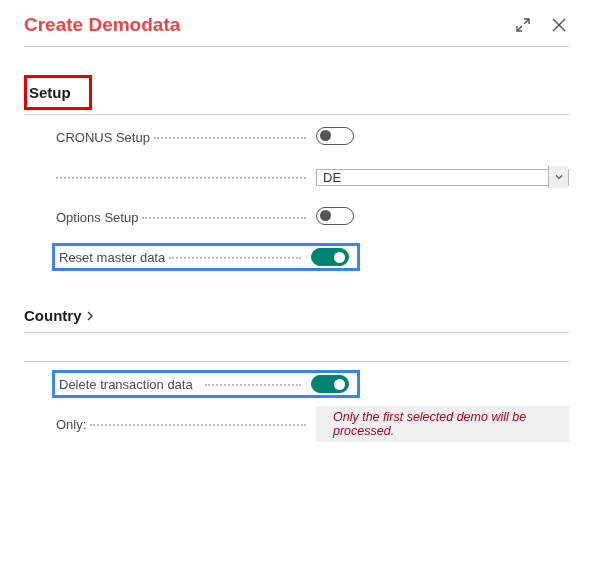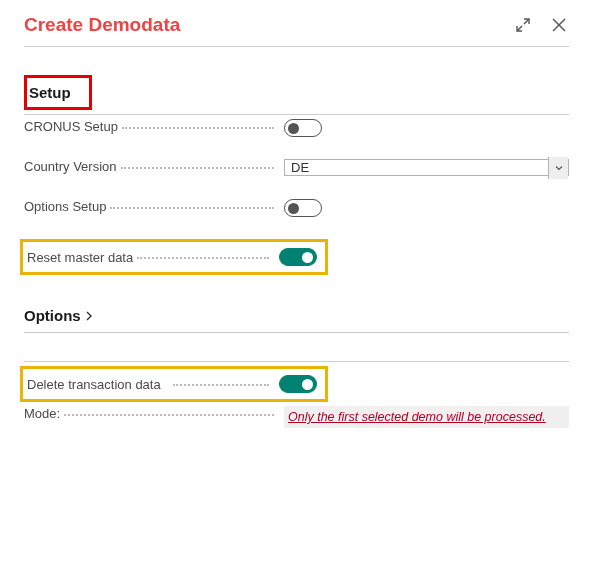--- a/index.html
+++ b/index.html
@@ -60,23 +60,24 @@
     margin-top: 4px;
   }
   .highlight {
     border: 3px solid #e30000;
     display: inline-block;
     padding: 2px 14px 2px 2px;
   }
 
   .row {
     display: flex;
-    align-items: flex-start;
+    align-items: center;
     height: 36px;
     margin-top: 4px;
+    margin-left: 32px;
   }
   .row-label-wrap {
     flex: 0 0 260px;
     display: flex;
     align-items: center;
     overflow: hidden;
     color: #4a4a4a;
   }
   .row-label {
     white-space: nowrap;
@@ -144,35 +145,34 @@
     width: 20px;
     height: 22px;
     border-left: 1px solid #b3b3b3;
     background: #eee;
     display: flex;
     align-items: center;
     justify-content: center;
   }
 
   .row-highlight {
-    border: 3px solid #eab308;
+    border: 3px solid #3b82f6;
     padding: 0 8px 0 4px;
     margin-left: -4px;
     display: inline-flex;
     align-items: center;
-    height: 36px;
+    height: 28px;
   }
 
   .note-box {
     background: #f0f0f0;
     color: #b00020;
     font-style: italic;
-    padding: 4px 4px;
+    padding: 4px 17px;
     font-size: 12.5px;
-    text-decoration: underline;
   }
 
   .chevron {
     display: inline-flex;
     align-items: center;
   }
 </style>
 </head>
 <body>
 
@@ -209,21 +209,20 @@
         <span class="row-label">CRONUS Setup</span>
         <span class="dots"></span>
       </div>
       <div class="row-control">
         <span class="toggle toggle-off"></span>
       </div>
     </div>
 
     <div class="row">
       <div class="row-label-wrap">
-        <span class="row-label">Country Version</span>
         <span class="dots"></span>
       </div>
       <div class="row-control">
         <div class="select">
           <span>DE</span>
           <span class="select-caret">
             <svg width="10" height="10" viewBox="0 0 10 10" fill="none" stroke="#555" stroke-width="1.2">
                 <path d="M2 3.5 L5 6.5 L8 3.5"></path>
               </svg>
           </span>
@@ -247,21 +246,21 @@
           <span class="row-label">Reset master data</span>
           <span class="dots"></span>
         </div>
         <span class="toggle toggle-on"></span>
       </span>
     </div>
   </div>
 
   <div class="section">
     <span class="section-head">
-      <span>Options</span>
+      <span>Country</span>
       <span class="chevron">
         <svg width="12" height="12" viewBox="0 0 12 12" fill="none" stroke="#333" stroke-width="1.4">
             <path d="M4 2 L8 6 L4 10"></path>
           </svg>
       </span>
     </span>
     <div class="section-divider"></div>
   </div>
 
   <div class="section">
@@ -273,21 +272,21 @@
           <span class="row-label">Delete transaction data</span>
           <span class="dots"></span>
         </div>
         <span class="toggle toggle-on"></span>
       </span>
     </div>
 
 
     <div class="row">
       <div class="row-label-wrap">
-        <span class="row-label">Mode:</span>
+        <span class="row-label">Only:</span>
         <span class="dots"></span>
       </div>
       <div class="row-control">
         <div class="note-box">Only the first selected demo will be processed.</div>
       </div>
     </div>
   </div>
 
 </div>
 

